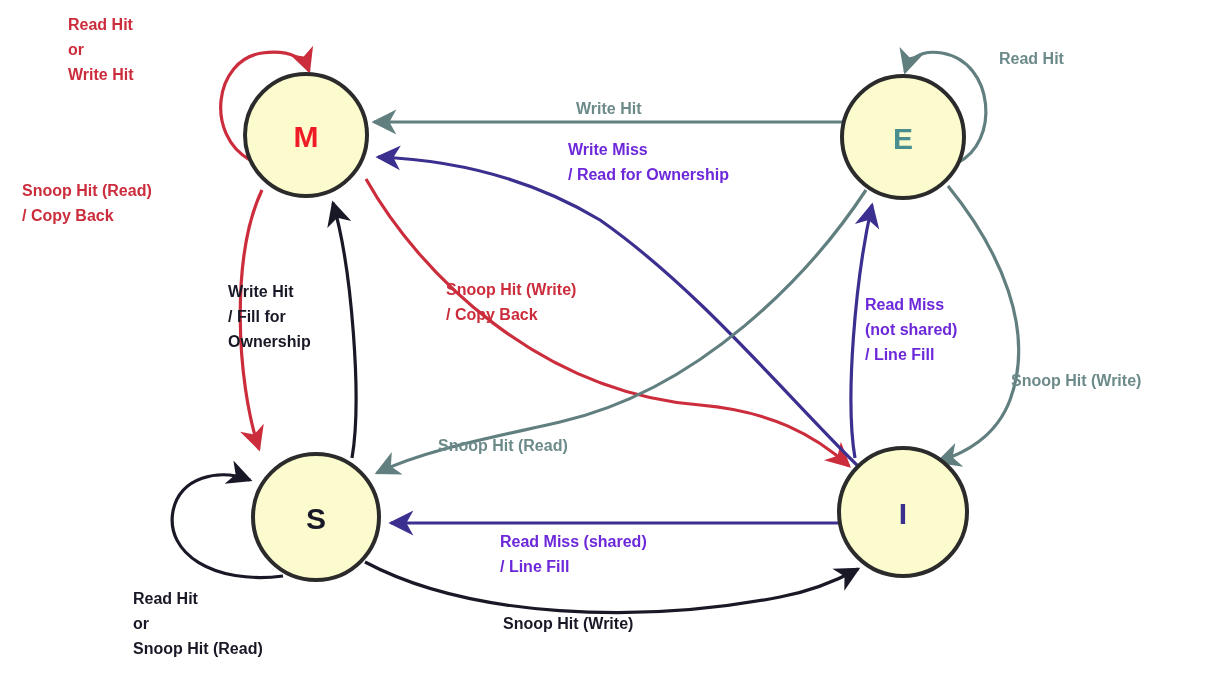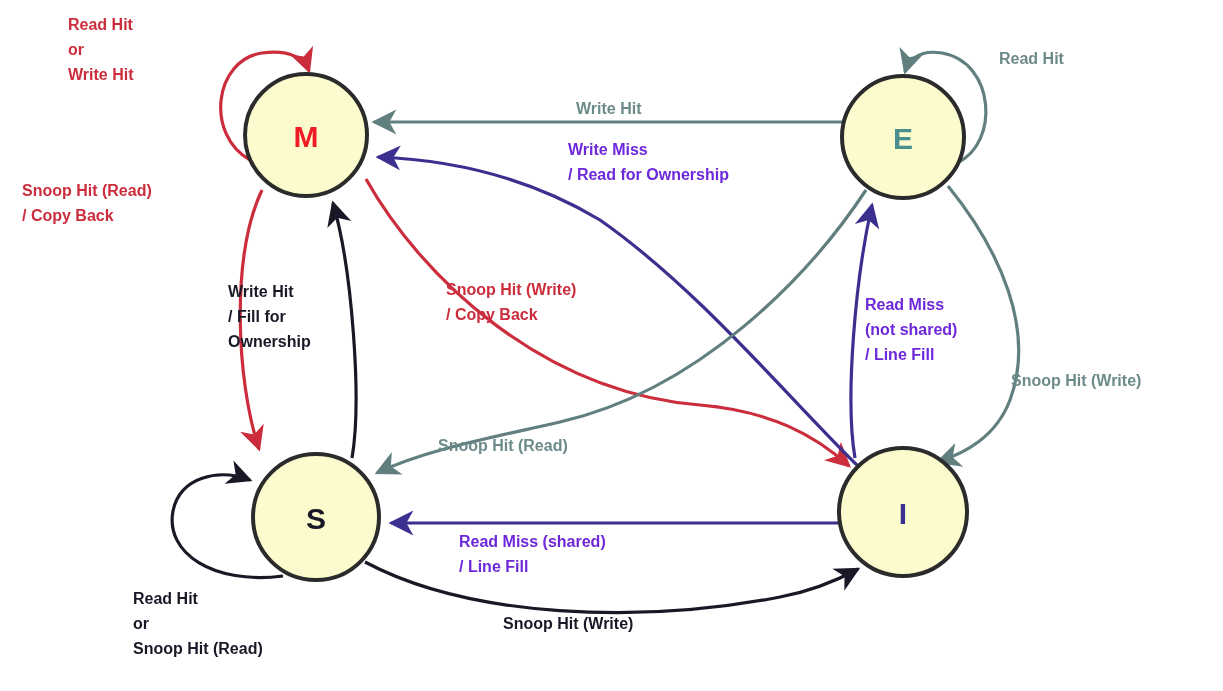--- a/index.html
+++ b/index.html
@@ -167,21 +167,21 @@
   </div>
 
   <div class="label-box txt-teal" style="left:1011px; top:368px;">
     <span class="lbl-line">Snoop Hit (Write)</span>
   </div>
 
   <div class="label-box txt-teal" style="left:438px; top:433px;">
     <span class="lbl-line">Snoop Hit (Read)</span>
   </div>
 
-  <div class="label-box txt-blue" style="left:459px; top:529px;">
+  <div class="label-box txt-blue" style="left:500px; top:529px;">
     <span class="lbl-line">Read Miss (shared)</span>
     <span class="lbl-line">/ Line Fill</span>
   </div>
 
   <div class="label-box txt-black" style="left:503px; top:611px;">
     <span class="lbl-line">Snoop Hit (Write)</span>
   </div>
 
   <div class="label-box txt-black" style="left:133px; top:586px;">
     <span class="lbl-line">Read Hit</span>

